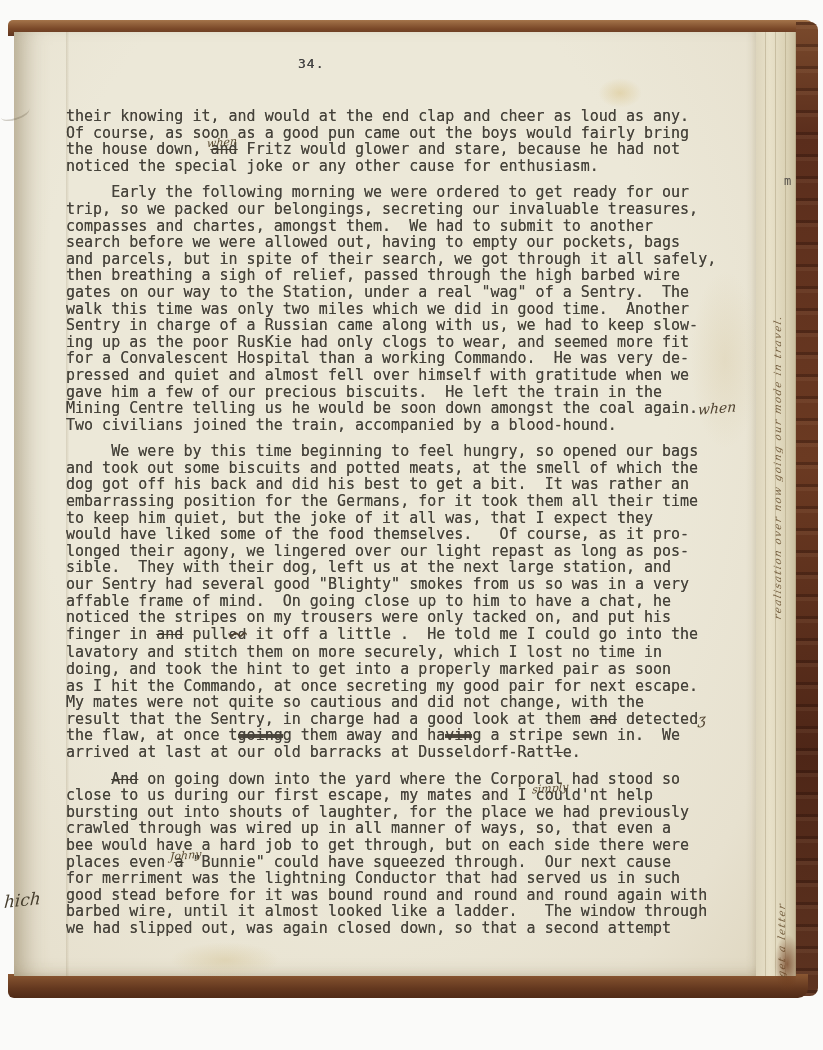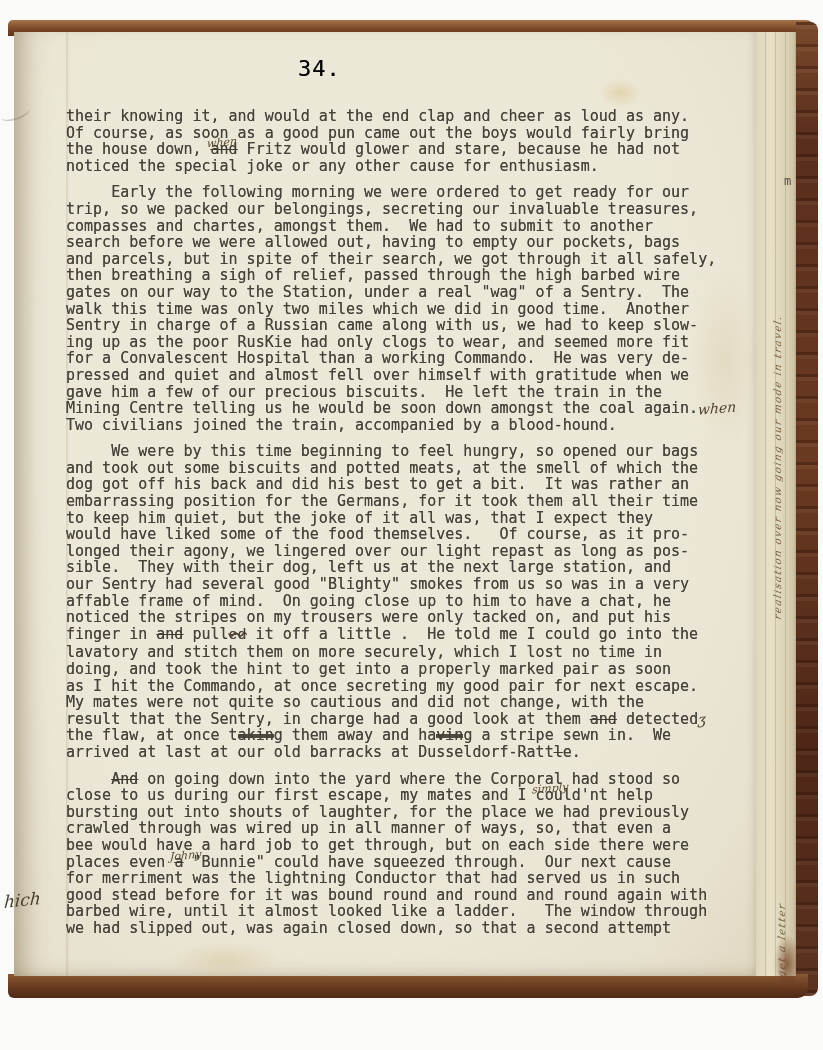--- a/index.html
+++ b/index.html
@@ -62,21 +62,21 @@
   .stain3{left:690px;top:270px;width:70px;height:180px;
     background:radial-gradient(ellipse,rgba(185,155,85,.14),rgba(185,155,85,0) 70%);}
   .pencil-mark{
     position:absolute;left:0px;top:106px;width:30px;height:12px;
     border-bottom:2px solid rgba(110,98,75,.30);border-radius:50%;
     transform:rotate(-18deg);
   }
   
   .page-number{
     position:absolute;left:298px;top:56px;
-    font-size:22px;color:#000000;letter-spacing:1px;
+    font-size:13px;color:#404040;letter-spacing:1px;
     text-shadow:0 0 .5px rgba(67,64,58,.8);
   }
   .text-block{
     position:absolute;left:66px;top:108px;width:702px;
     font-size:15px;line-height:16.6px;color:#45423a;
     text-shadow:0 0 .5px rgba(69,66,58,.75);
     white-space:pre-wrap;
   }
   .text-block p{margin:0 0 10px 0;}
   .struck{
@@ -171,21 +171,21 @@
 sible.  They with their dog, left us at the next large station, and
 our Sentry had several good "Blighty" smokes from us so was in a very
 affable frame of mind.  On going close up to him to have a chat, he
 noticed the stripes on my trousers were only tacked on, and put his
 finger in <span class="struck">and</span> pull<span class="wavy">ed</span> it off a little .  He told me I could go into the
 lavatory and stitch them on more securely, which I lost no time in
 doing, and took the hint to get into a properly marked pair as soon
 as I hit the Commando, at once secreting my good pair for next escape.
 My mates were not quite so cautious and did not change, with the
 result that the Sentry, in charge had a good look at them <span class="struck">and</span> detected<span class="hw">ʒ</span>
-the flaw, at once t<span class="xout">akin</span>g them away and ha<span class="xout">vin</span>g a stripe sewn in.  We
+the flaw, at once t<span class="xout">going</span>g them away and ha<span class="xout">vin</span>g a stripe sewn in.  We
 arrived at last at our old barracks at Dusseldorf-Ratt<span class="struck">l</span>e.</p><p>     <span class="struck">And</span> on going down into the yard where the Corporal had stood so
 close to us during our first escape, my mates and I <span class="above-wrap"><span class="hw hw-above">simply</span>could'nt</span> help
 bursting out into shouts of laughter, for the place we had previously
 crawled through was wired up in all manner of ways, so, that even a
 bee would have a hard job to get through, but on each side there were
 places even <span class="above-wrap"><span class="hw hw-above">Johny</span><span class="struck">a</span></span> "Bunnie" could have squeezed through.  Our next cause
 for merriment was the lightning Conductor that had served us in such
 good stead before for it was bound round and round and round again with
 barbed wire, until it almost looked like a ladder.   The window through
 we had slipped out, was again closed down, so that a second attempt</p></div>

